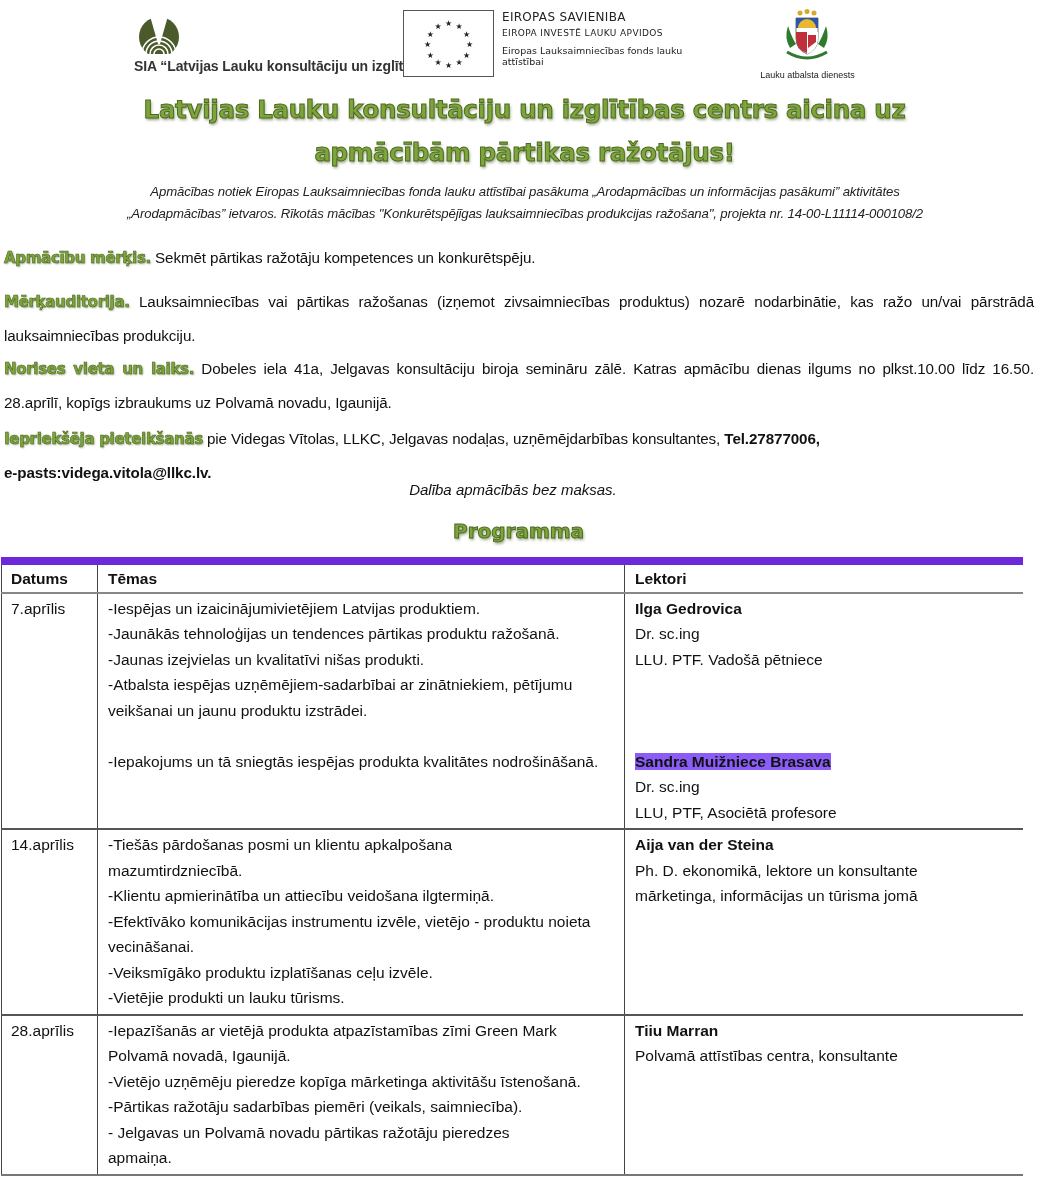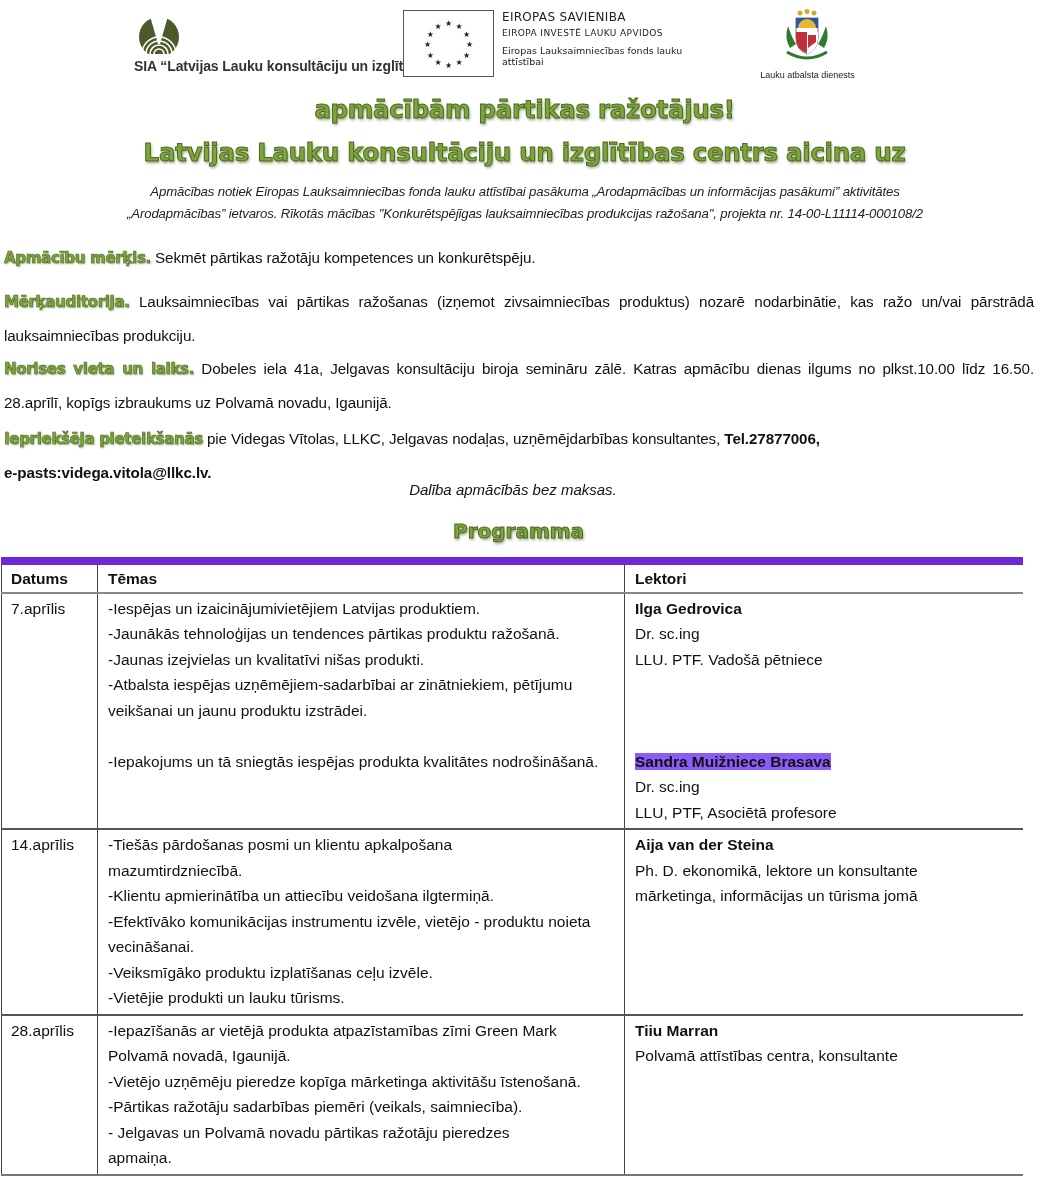--- a/index.html
+++ b/index.html
@@ -123,22 +123,22 @@
     <rect x="14" y="10" width="22" height="10" fill="#2b55a6"></rect>
     <path d="M16 20 A9 9 0 0 1 34 20 Z" fill="#e8b830"></path>
     <path d="M14 24 L25 24 L25 45 Q14 42 14 30 Z" fill="#c0303a"></path>
     <path d="M25 24 L36 24 L36 30 Q36 42 25 46 Z" fill="#ffffff"></path>
     <path d="M26 27 L34 27 L34 34 L26 40 Z" fill="#c0303a"></path>
   </svg>
   <div id="lad-caption">Lauku atbalsta dienests</div>
 </div>
 
 <div class="abs green-heading" id="main-title">
+  <div>Latvijas Lauku konsultāciju un izglītības centrs aicina uz</div>
   <div>apmācībām pārtikas ražotājus!</div>
-  <div>Latvijas Lauku konsultāciju un izglītības centrs aicina uz</div>
 </div>
 
 <div class="abs" id="intro">
   <div>Apmācības notiek Eiropas Lauksaimniecības fonda lauku attīstībai pasākuma „Arodapmācības un informācijas pasākumi” aktivitātes</div>
   <div>„Arodapmācības” ietvaros. Rīkotās mācības "Konkurētspējīgas lauksaimniecības produkcijas ražošana", projekta nr. 14-00-L11114-000108/2</div>
 </div>
 
 <div class="abs info" id="p-goal">
   <span class="lbl">Apmācību mērķis.</span><span> Sekmēt pārtikas ražotāju kompetences un konkurētspēju.</span>
 </div>

